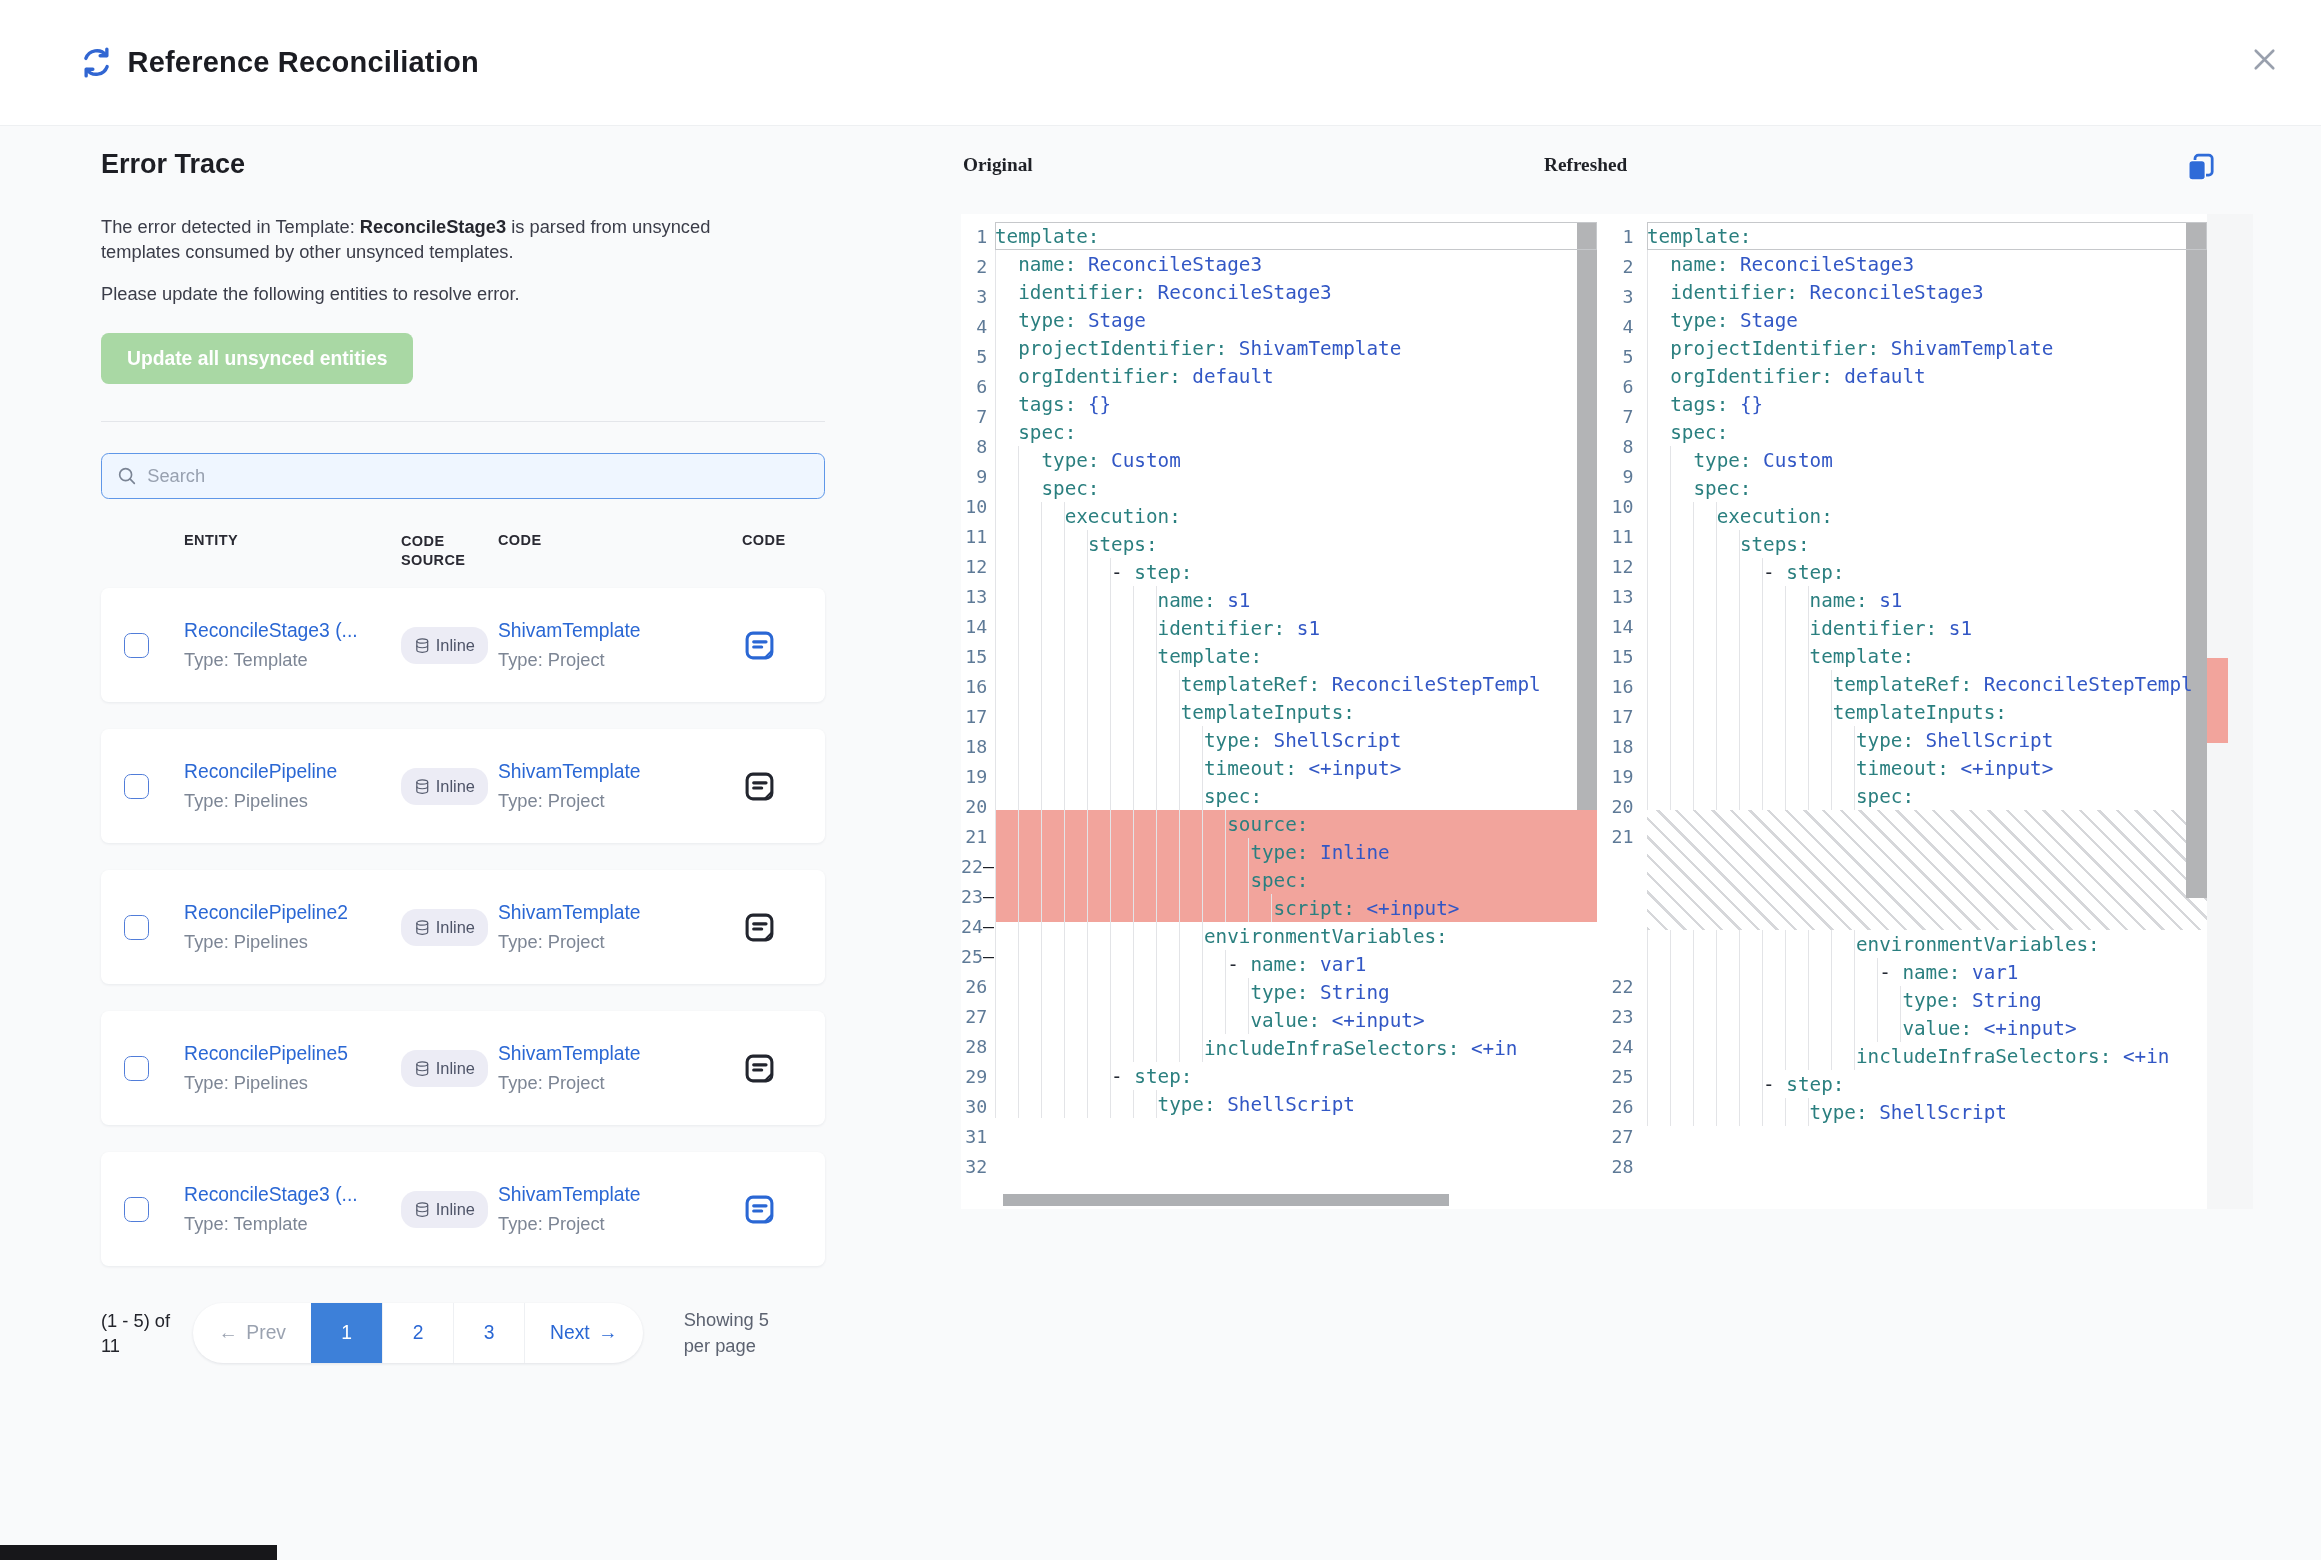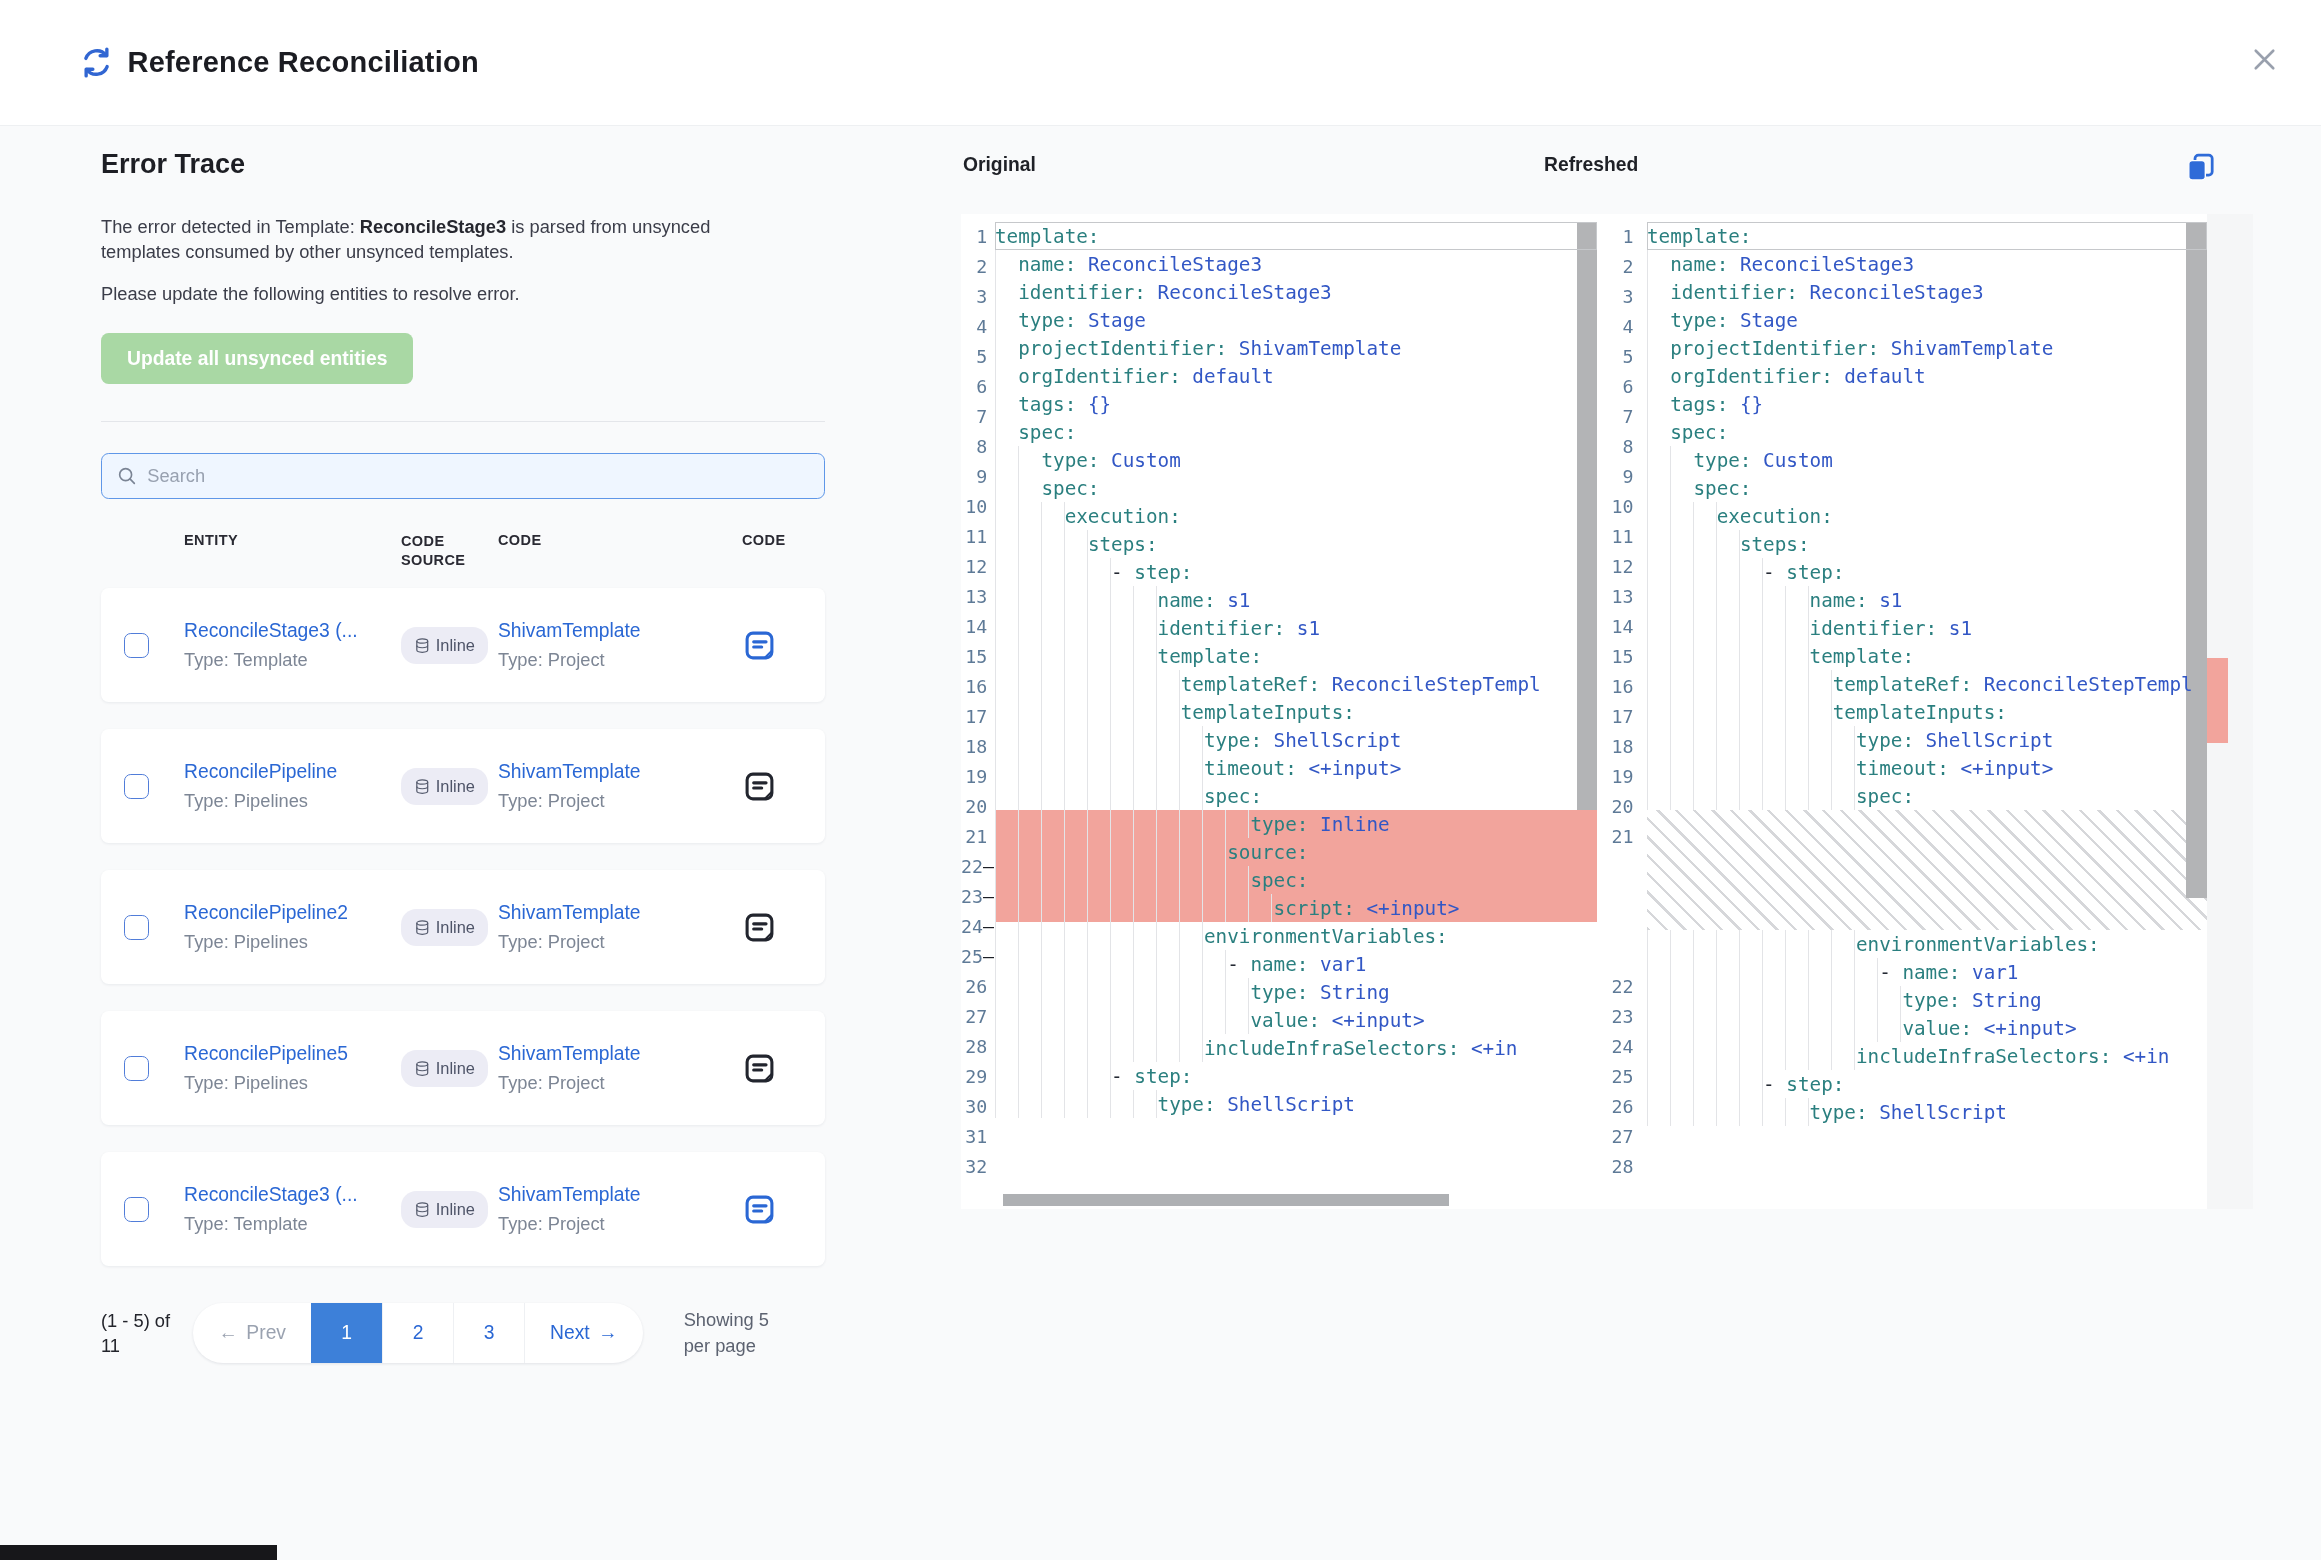--- a/index.html
+++ b/index.html
@@ -61,21 +61,21 @@
   .pg-item { display:flex; align-items:center; justify-content:center; font-size:19.3px;
              cursor:pointer; border-left:1px solid #eef0f3; }
   .pg-item:first-child { border-left:none; }
   .pg-prev { padding:0 25px; color:#9aa2b0; gap:8.7px; }
   .pg-num { width:71px; color:var(--accent-blue); }
   .pg-num.active { background:var(--page-active); color:#fff; }
   .pg-next { padding:0 25px; color:var(--accent-blue); gap:8.7px; }
   .pg-show { margin-left:41px; width:116px; font-size:18.3px; line-height:26px; color:#5c6270; }
 
   
-  .pane-title { position:absolute; top:154px; font-size:19.3px; font-weight:bold; color:#1f2127; }
+  .pane-title { position:absolute; top:154px; font-size:19.3px; font-weight:bold; color:#1f2127;font-family:Liberation Serif, serif; }
   .copy-btn { position:absolute; left:2184px; top:151px; width:33px; height:33px; cursor:pointer; }
 
   .editor { position:absolute; left:961px; top:214px; width:1292px; height:995px; display:flex;
             background:#fff; }
   .pane { display:flex; height:100%; }
   .gutter { padding-top:7.7px; font-family:"DejaVu Sans Mono", monospace; font-size:18.3px;
             line-height:30px; color:var(--line-number); text-align:right; }
   .gutter.o { width:34px; padding-right:7.7px; }
   .gutter.r { width:50px; padding-right:13.5px; }
   .gut { height:30px; white-space:nowrap; }
@@ -380,22 +380,22 @@
           <div class="line"><span class="guides" style="width: 93px;"></span><span class="txt">        <span class="k">steps:</span></span></div>
           <div class="line"><span class="guides" style="width: 116px;"></span><span class="txt">          <span class="dsh">- </span><span class="k">step:</span></span></div>
           <div class="line"><span class="guides" style="width: 163px;"></span><span class="txt">              <span class="k">name:</span> <span class="v">s1</span></span></div>
           <div class="line"><span class="guides" style="width: 163px;"></span><span class="txt">              <span class="k">identifier:</span> <span class="v">s1</span></span></div>
           <div class="line"><span class="guides" style="width: 163px;"></span><span class="txt">              <span class="k">template:</span></span></div>
           <div class="line"><span class="guides" style="width: 186px;"></span><span class="txt">                <span class="k">templateRef:</span> <span class="v">ReconcileStepTempl</span></span></div>
           <div class="line"><span class="guides" style="width: 186px;"></span><span class="txt">                <span class="k">templateInputs:</span></span></div>
           <div class="line"><span class="guides" style="width: 209px;"></span><span class="txt">                  <span class="k">type:</span> <span class="v">ShellScript</span></span></div>
           <div class="line"><span class="guides" style="width: 209px;"></span><span class="txt">                  <span class="k">timeout:</span> <span class="v">&lt;+input&gt;</span></span></div>
           <div class="line"><span class="guides" style="width: 209px;"></span><span class="txt">                  <span class="k">spec:</span></span></div>
+          <div class="line removed"><span class="guides" style="width: 232px;"></span><span class="txt">                    <span class="k">source:</span></span></div>
           <div class="line removed"><span class="guides" style="width: 256px;"></span><span class="txt">                      <span class="k">type:</span> <span class="v">Inline</span></span></div>
-          <div class="line removed"><span class="guides" style="width: 232px;"></span><span class="txt">                    <span class="k">source:</span></span></div>
           <div class="line removed"><span class="guides" style="width: 256px;"></span><span class="txt">                      <span class="k">spec:</span></span></div>
           <div class="line removed"><span class="guides" style="width: 279px;"></span><span class="txt">                        <span class="k">script:</span> <span class="v">&lt;+input&gt;</span></span></div>
           <div class="line"><span class="guides" style="width: 209px;"></span><span class="txt">                  <span class="k">environmentVariables:</span></span></div>
           <div class="line"><span class="guides" style="width: 232px;"></span><span class="txt">                    <span class="dsh">- </span><span class="k">name:</span> <span class="v">var1</span></span></div>
           <div class="line"><span class="guides" style="width: 256px;"></span><span class="txt">                      <span class="k">type:</span> <span class="v">String</span></span></div>
           <div class="line"><span class="guides" style="width: 256px;"></span><span class="txt">                      <span class="k">value:</span> <span class="v">&lt;+input&gt;</span></span></div>
           <div class="line"><span class="guides" style="width: 209px;"></span><span class="txt">                  <span class="k">includeInfraSelectors:</span> <span class="v">&lt;+in</span></span></div>
           <div class="line"><span class="guides" style="width: 116px;"></span><span class="txt">          <span class="dsh">- </span><span class="k">step:</span></span></div>
           <div class="line"><span class="guides" style="width: 163px;"></span><span class="txt">              <span class="k">type:</span> <span class="v">ShellScript</span></span></div>
         </div>

